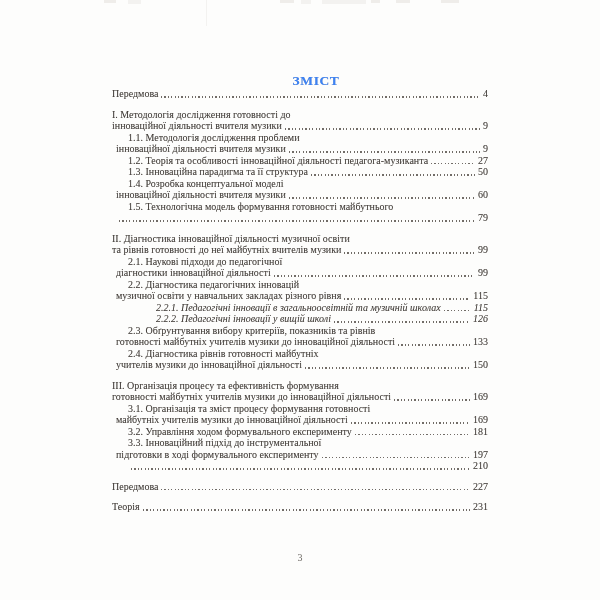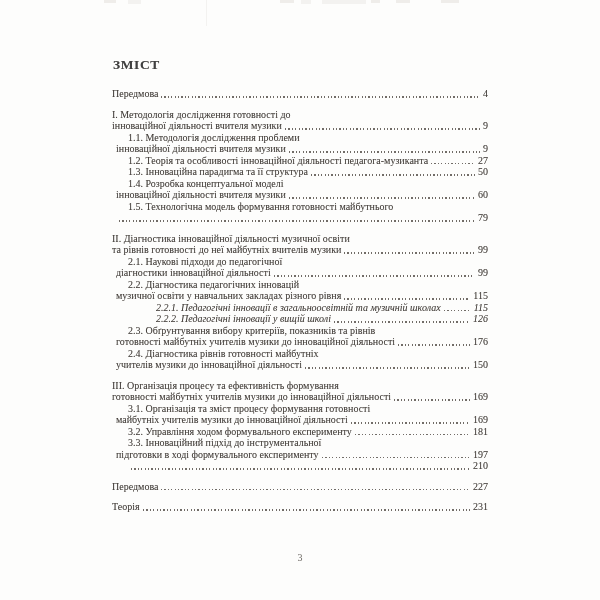--- a/index.html
+++ b/index.html
@@ -30,26 +30,26 @@
   .a6 { left:371px; top:0; width:9px;  height:3px; }
   .a7 { left:396px; top:0; width:14px; height:3px; }
   .a8 { left:441px; top:0; width:18px; height:3px; }
   .a9 { left:206px; top:0; width:1px;  height:26px; }
 
   .title {
     position: absolute;
     top: 57px;
     left: 113px;
     width: 374px;
-    margin: 0;
-    text-align: left;
+    margin: 16px;
+    text-align: center;
     font-size: 13.5px;
     font-weight: bold;
     letter-spacing: 0.6px;
-    color: #404040;
+    color: #3b82f6;
     text-shadow: 0 0 0.5px rgba(60,54,48,0.35);
   }
 
   .toc {
     position: absolute;
     top: 88px;
     left: 112px;
     width: 376px;
     font-size: 10px;
     line-height: 11.5px;
@@ -186,21 +186,21 @@
         <span class="toc-text">2.2.2. Педагогічні інновації у вищій школі</span>
         <span class="leader"></span>
         <span class="toc-page">126</span>
       </div>
       <div class="toc-row lvl-sub">
         <span class="toc-text">2.3. Обґрунтування вибору критеріїв, показників та рівнів</span>
       </div>
       <div class="toc-row lvl-cont">
         <span class="toc-text">готовності майбутніх учителів музики до інноваційної діяльності</span>
         <span class="leader"></span>
-        <span class="toc-page">176</span>
+        <span class="toc-page">133</span>
       </div>
       <div class="toc-row lvl-sub">
         <span class="toc-text">2.4. Діагностика рівнів готовності майбутніх</span>
       </div>
       <div class="toc-row lvl-cont">
         <span class="toc-text">учителів музики до інноваційної діяльності</span>
         <span class="leader"></span>
         <span class="toc-page">150</span>
       </div>
       <div class="toc-row lvl-top gap">

